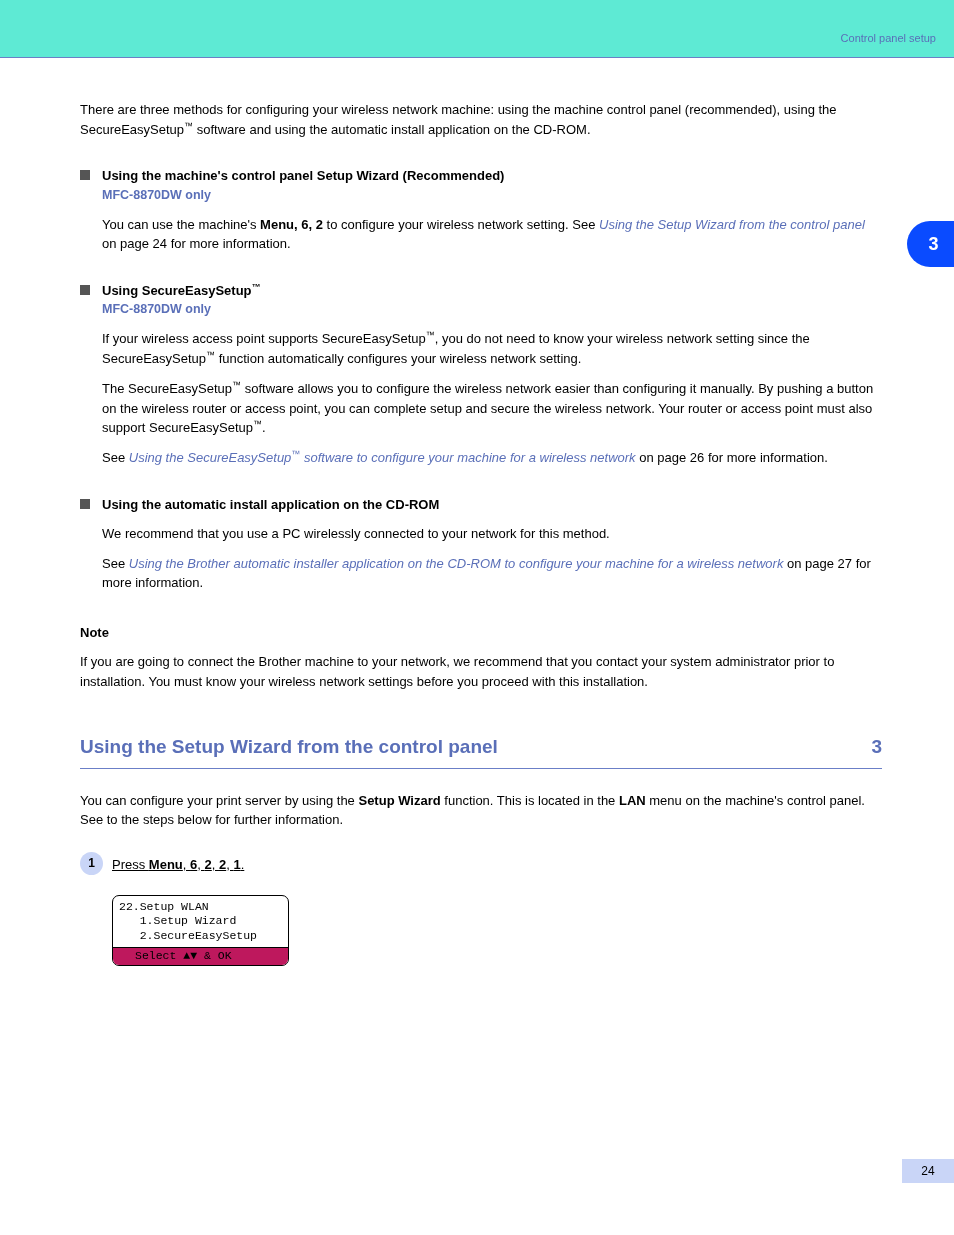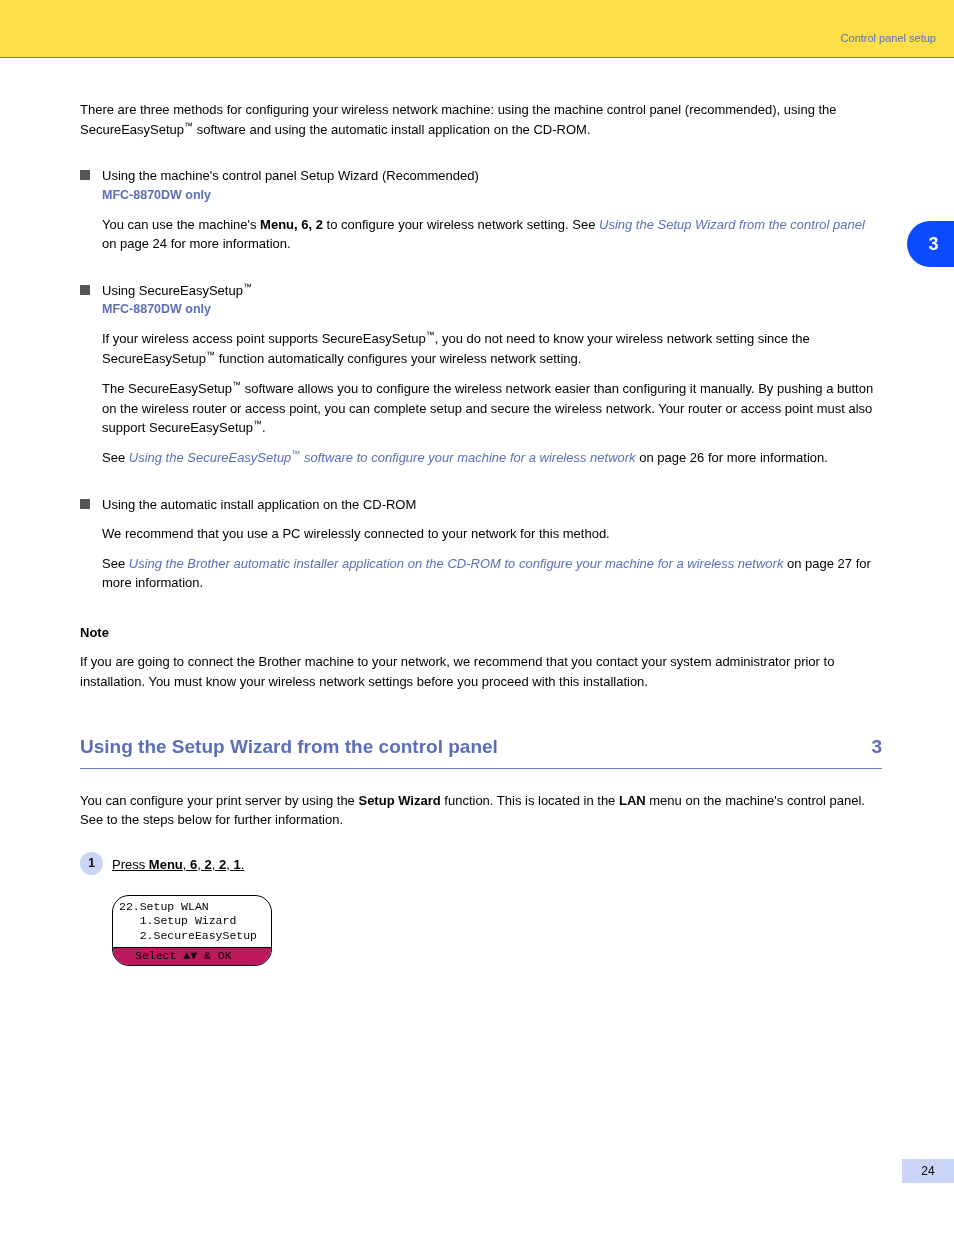--- a/index.html
+++ b/index.html
@@ -9,21 +9,21 @@
     font-family: Arial, Helvetica, sans-serif;
     font-size: 13px;
     line-height: 1.5;
     color: #000;
     background: #fff;
     position: relative;
   }
   .top-banner {
     width: 100%;
     height: 58px;
-    background: #fde047;
+    background: #5eead4;
     border-bottom: 1px solid #6b7fc7;
     position: relative;
   }
   .banner-text {
     position: absolute;
     right: 18px;
     top: 30px;
     font-size: 11px;
     color: #5a6fb8;
   }
@@ -61,21 +61,21 @@
   ul.methods > li::before {
     content: "";
     position: absolute;
     left: 0;
     top: 4px;
     width: 10px;
     height: 10px;
     background: #555;
   }
   .method-title {
-    font-weight: normal;
+    font-weight: bold;
     color: #000;
     font-size: 13px;
     margin-top: 27px;
   }
   .method-sub {
     color: #5a6fb8;
     font-weight: bold;
     font-size: 12.5px;
     margin-top: 0px;
   }
@@ -122,23 +122,23 @@
     align-items: center;
     justify-content: center;
     font-size: 12px;
     font-weight: bold;
     flex-shrink: 0;
     margin-right: 9px;
   }
   .step-text { padding-top: 3px; text-decoration: underline; }
   .step-text b { font-weight: bold; }
   .lcd-panel {
-    width: 160px;
+    width: 177px;
     border: 1.5px solid #000;
-    border-radius: 17px;
+    border-radius: 7px;
     margin-left: 32px;
     margin-top: 20px;
     overflow: hidden;
     font-family: "Courier New", monospace;
     font-size: 11.5px;
     line-height: 1.25;
   }
   .lcd-body {
     padding: 4px 6px 4px 6px;
     white-space: pre;

